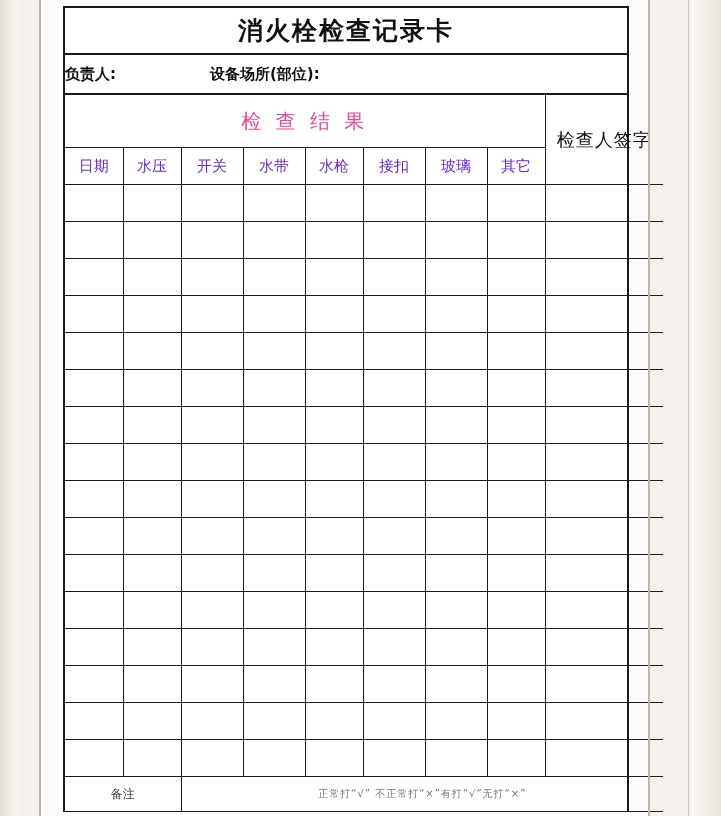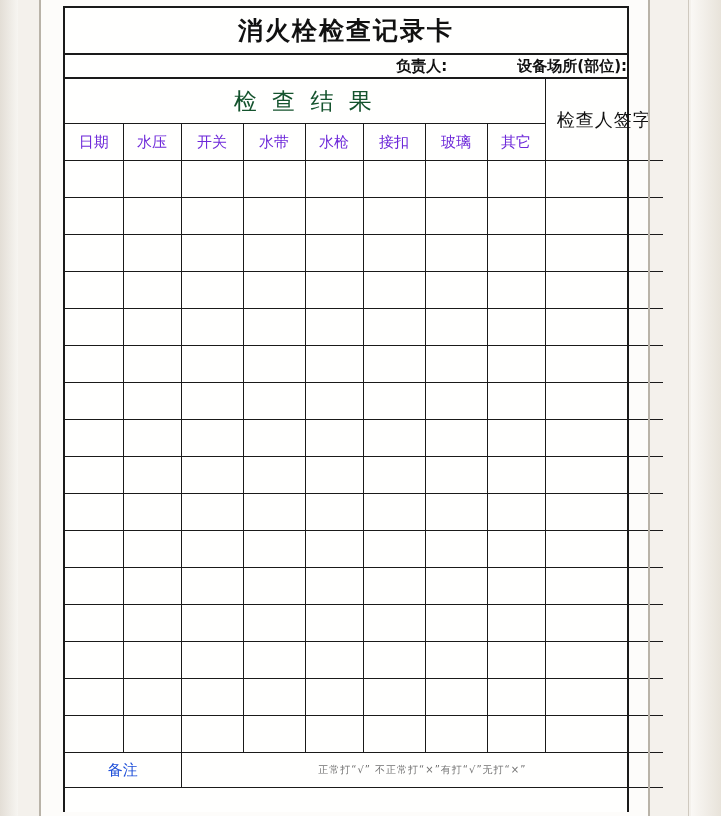--- a/index.html
+++ b/index.html
@@ -77,56 +77,54 @@
     justify-content: center;
   }
   .title {
     font-family: "DejaVu Sans", sans-serif;
     font-size: 25px;
     font-weight: bold;
     letter-spacing: 2px;
     color: #111;
   }
   .meta-row {
-    height: 24px;
+    height: 40px;
     border-bottom: 2px solid #1a1a1a;
     display: flex;
     align-items: center;
-    padding-left: 14px;
     box-sizing: border-box;
-    justify-content: flex-end;
   }
   .meta-label {
     font-size: 15px;
     font-weight: bold;
     color: #111;
   }
   .meta-label.second {
-    margin-left: 70px;
+    margin-left: 94px;
   }
 
   table.grid {
     border-collapse: collapse;
     width: 100%;
     table-layout: fixed;
   }
   table.grid td, table.grid th {
     border: 1px solid #1a1a1a;
     padding: 0;
     margin: 0;
     text-align: center;
     vertical-align: middle;
     font-weight: normal;
   }
   .hdr-result {
-    height: 44px;
-    font-size: 23px;
+    height: 52px;
+    font-size: 20px;
     font-weight: bold;
     letter-spacing: 4px;
-    color: #14532d;
+    color: #ec4899;
     border-top: none !important;
   }
   .hdr-sign {
     font-size: 18px;
     font-weight: bold;
     color: #111;
     letter-spacing: 1px;
     border-top: none !important;
     line-height: 1.2;
   }
@@ -136,23 +134,23 @@
     font-weight: bold;
     color: #6d28d9;
   }
   .data-row td {
     height: 36px;
   }
   .note-row td {
     height: 34px;
   }
   .note-label {
-    font-size: 15px;
-    font-weight: bold;
-    color: #1d4ed8;
+    font-size: 12px;
+    font-weight: bold;
+    color: #404040;
   }
   .note-text {
     font-size: 10px;
     font-weight: bold;
     color: #737373;
     letter-spacing: 1px;
   }
   .left-border-none { border-left: none !important; }
   .right-border-none { border-right: none !important; }
 </style>

